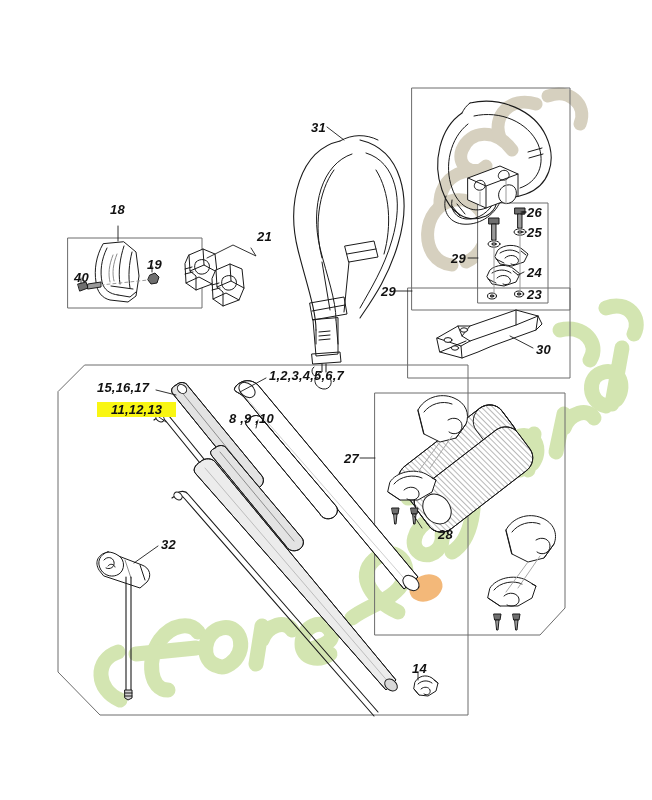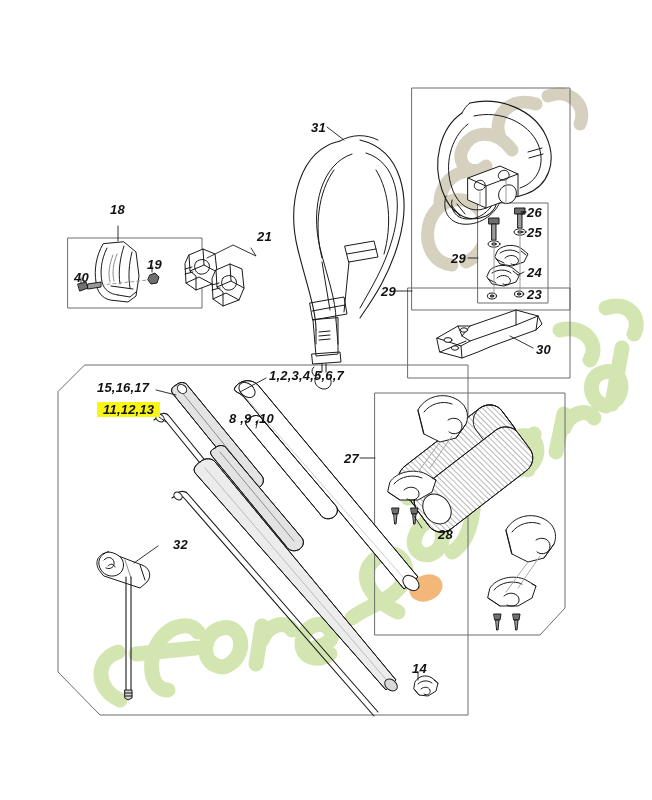--- a/index.html
+++ b/index.html
@@ -2,21 +2,21 @@
 <html><head>
 <meta charset="utf-8">
 <title>Parts Diagram</title>
 <style>
   html,body{margin:0;padding:0;background:#ffffff;}
   body{width:652px;height:800px;font-family:"Liberation Sans",sans-serif;}
   #stage{position:relative;width:652px;height:800px;background:#fff;overflow:hidden;font-style:italic;}
   #stage svg{position:absolute;left:0;top:0;}
   .lbl{position:absolute;font-family:"Liberation Sans",sans-serif;font-weight:bold;
        font-size:13px;color:#111;letter-spacing:.2px;white-space:nowrap;line-height:1;}
-  .lbl.hl{background:#f9f613;padding:1px 6px;}
+  .lbl.hl{background:#f9f613;padding:1px 14px;}
   .wm{position:absolute;pointer-events:none;}
 </style>
 </head>
 <body>
 
 <div id="stage">
 
   <svg class="wm" width="652" height="800" viewBox="0 0 652 800">
     <g fill="none" stroke="#cfc8b4" stroke-width="13" stroke-linecap="round" opacity=".85">
 
@@ -425,16 +425,16 @@
   <div class="lbl" style="left:527px; top:266px;">24</div>
   <div class="lbl" style="left:527px; top:288px;">23</div>
   <div class="lbl" style="left:381px; top:285px;">29</div>
   <div class="lbl" style="left:536px; top:343px;">30</div>
   <div class="lbl" style="left:269px; top:369px;">1,2,3,4,5,6,7</div>
   <div class="lbl" style="left:97px;  top:381px;">15,16,17</div>
   <div class="lbl hl" style="left:97px;  top:402px;">11,12,13</div>
   <div class="lbl" style="left:229px; top:412px;">8 ,9 ,10</div>
   <div class="lbl" style="left:344px; top:452px;text-align:center;">27</div>
   <div class="lbl" style="left:438px; top:528px;">28</div>
-  <div class="lbl" style="left:161px; top:538px;margin-left:12px;">32</div>
+  <div class="lbl" style="left:161px; top:538px;">32</div>
   <div class="lbl" style="left:412px; top:662px;">14</div>
 
 </div>
 
 </body></html>

